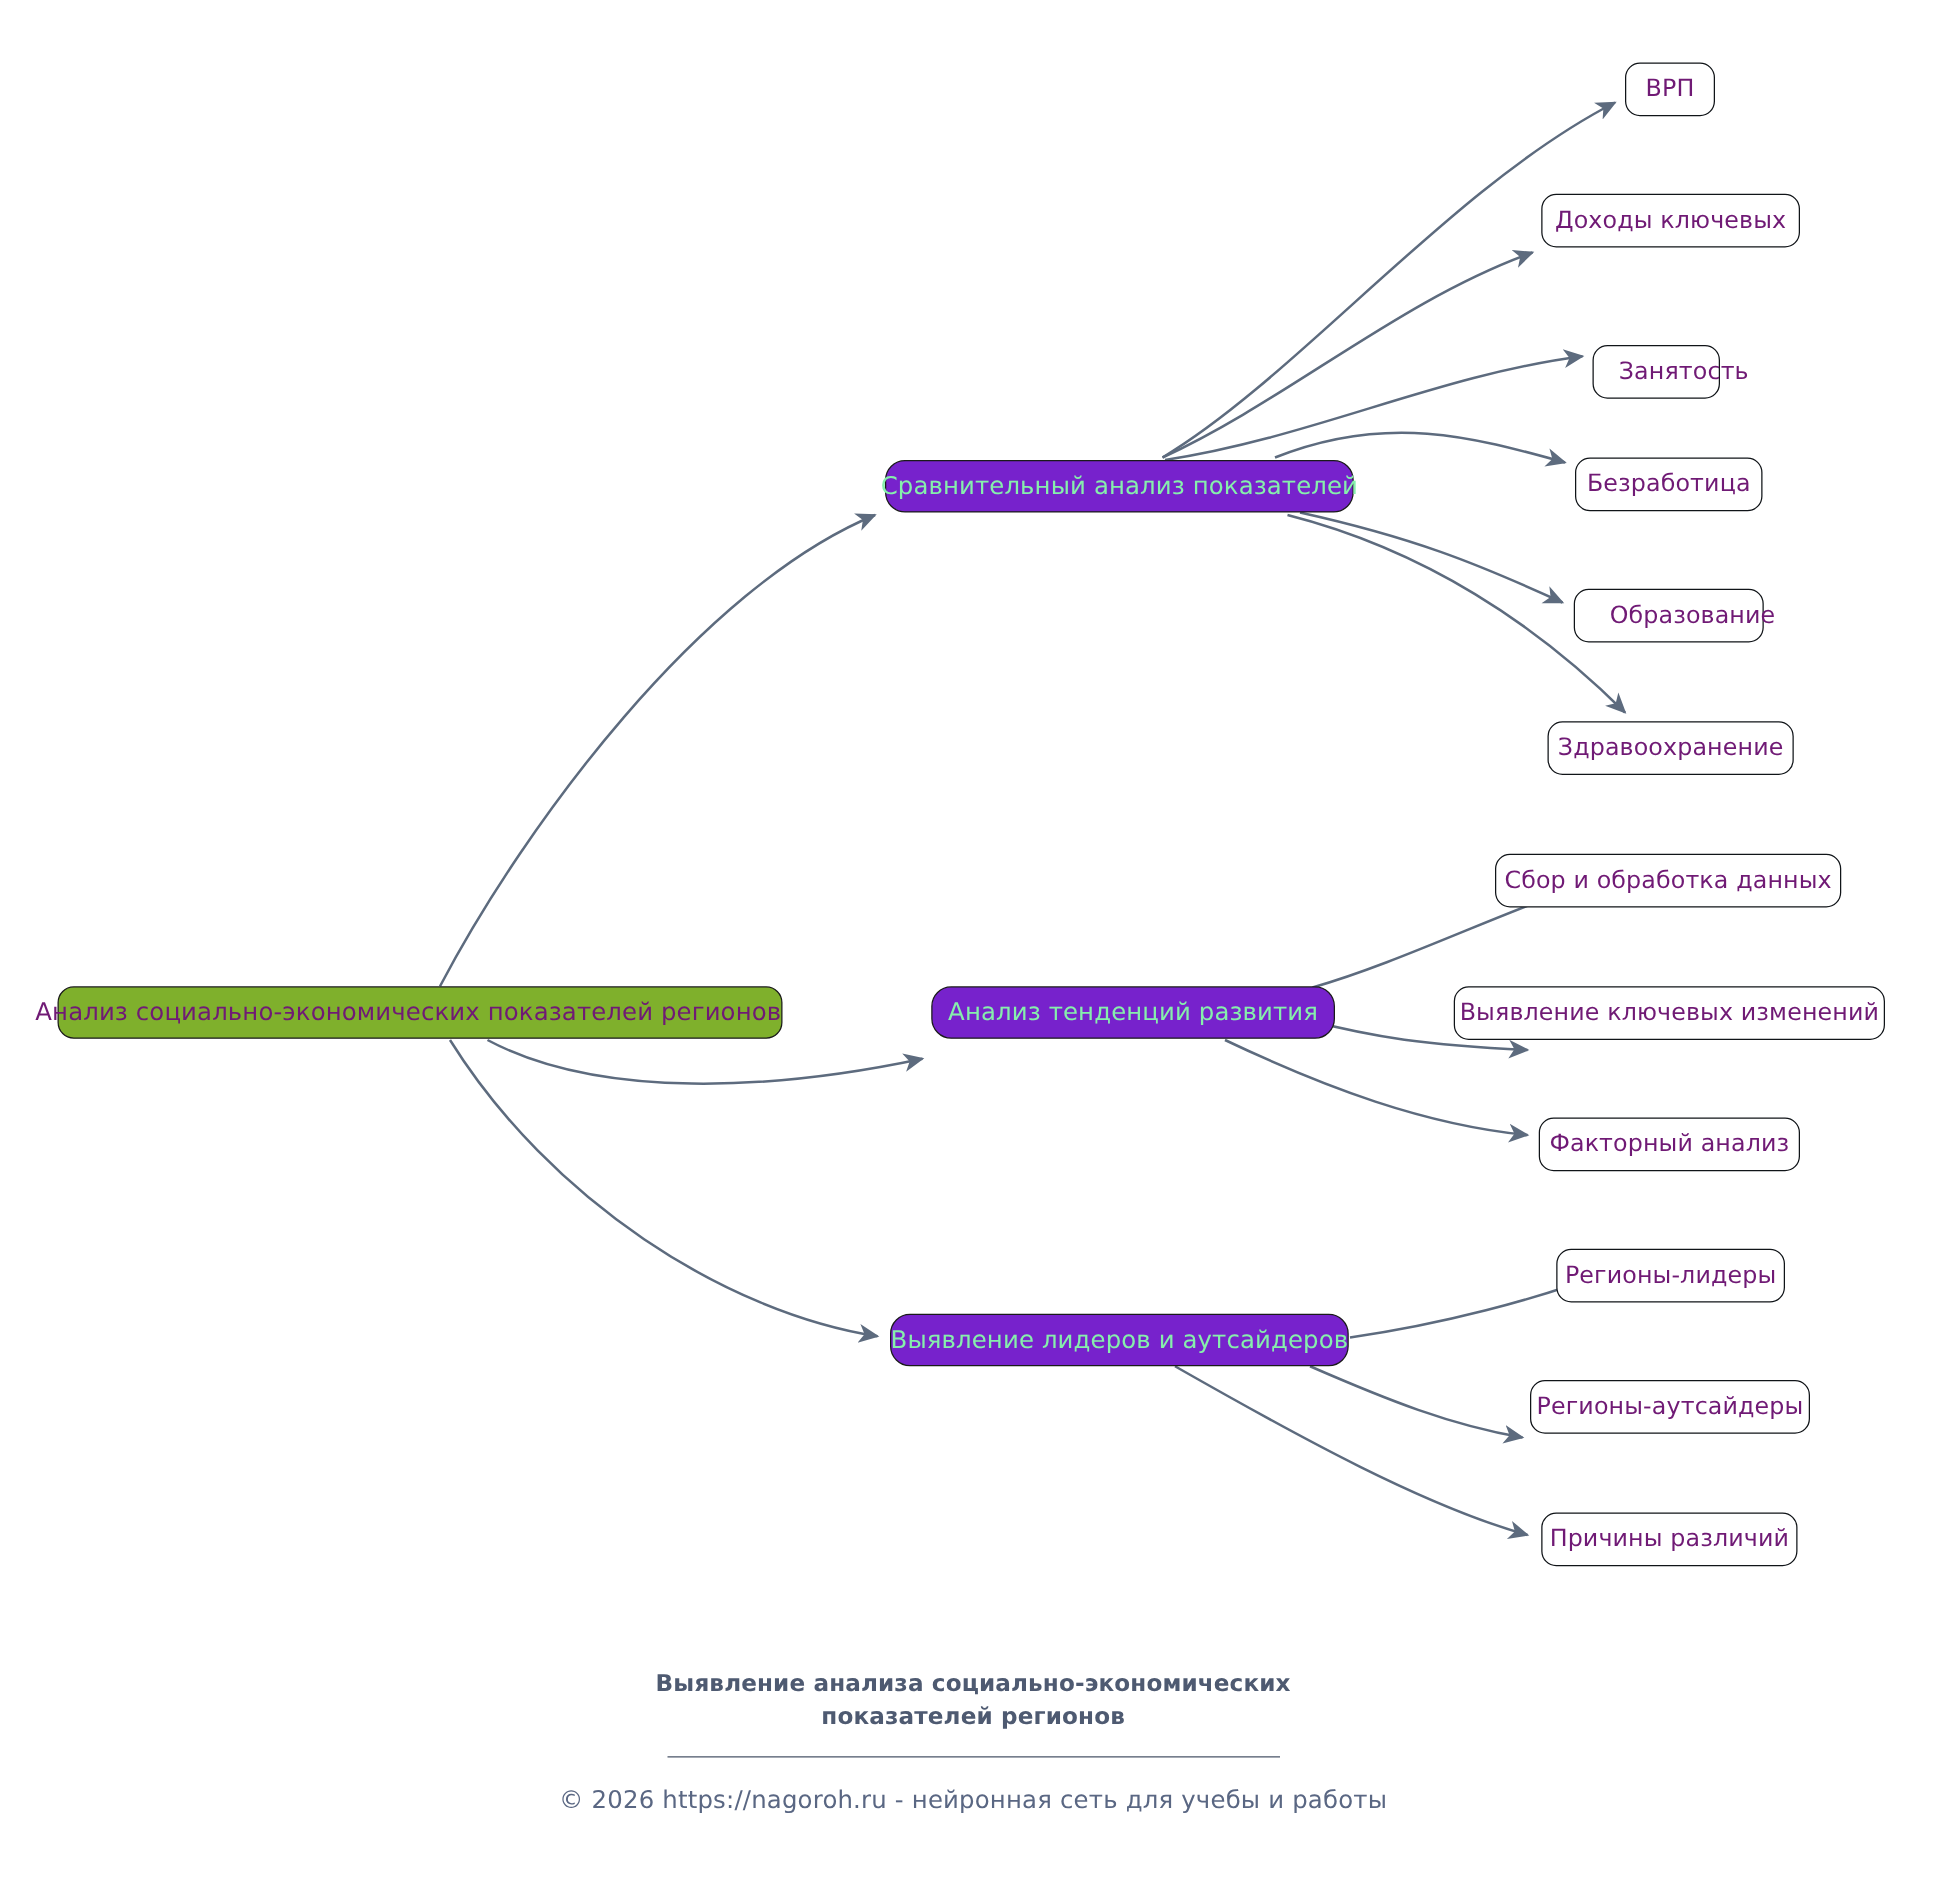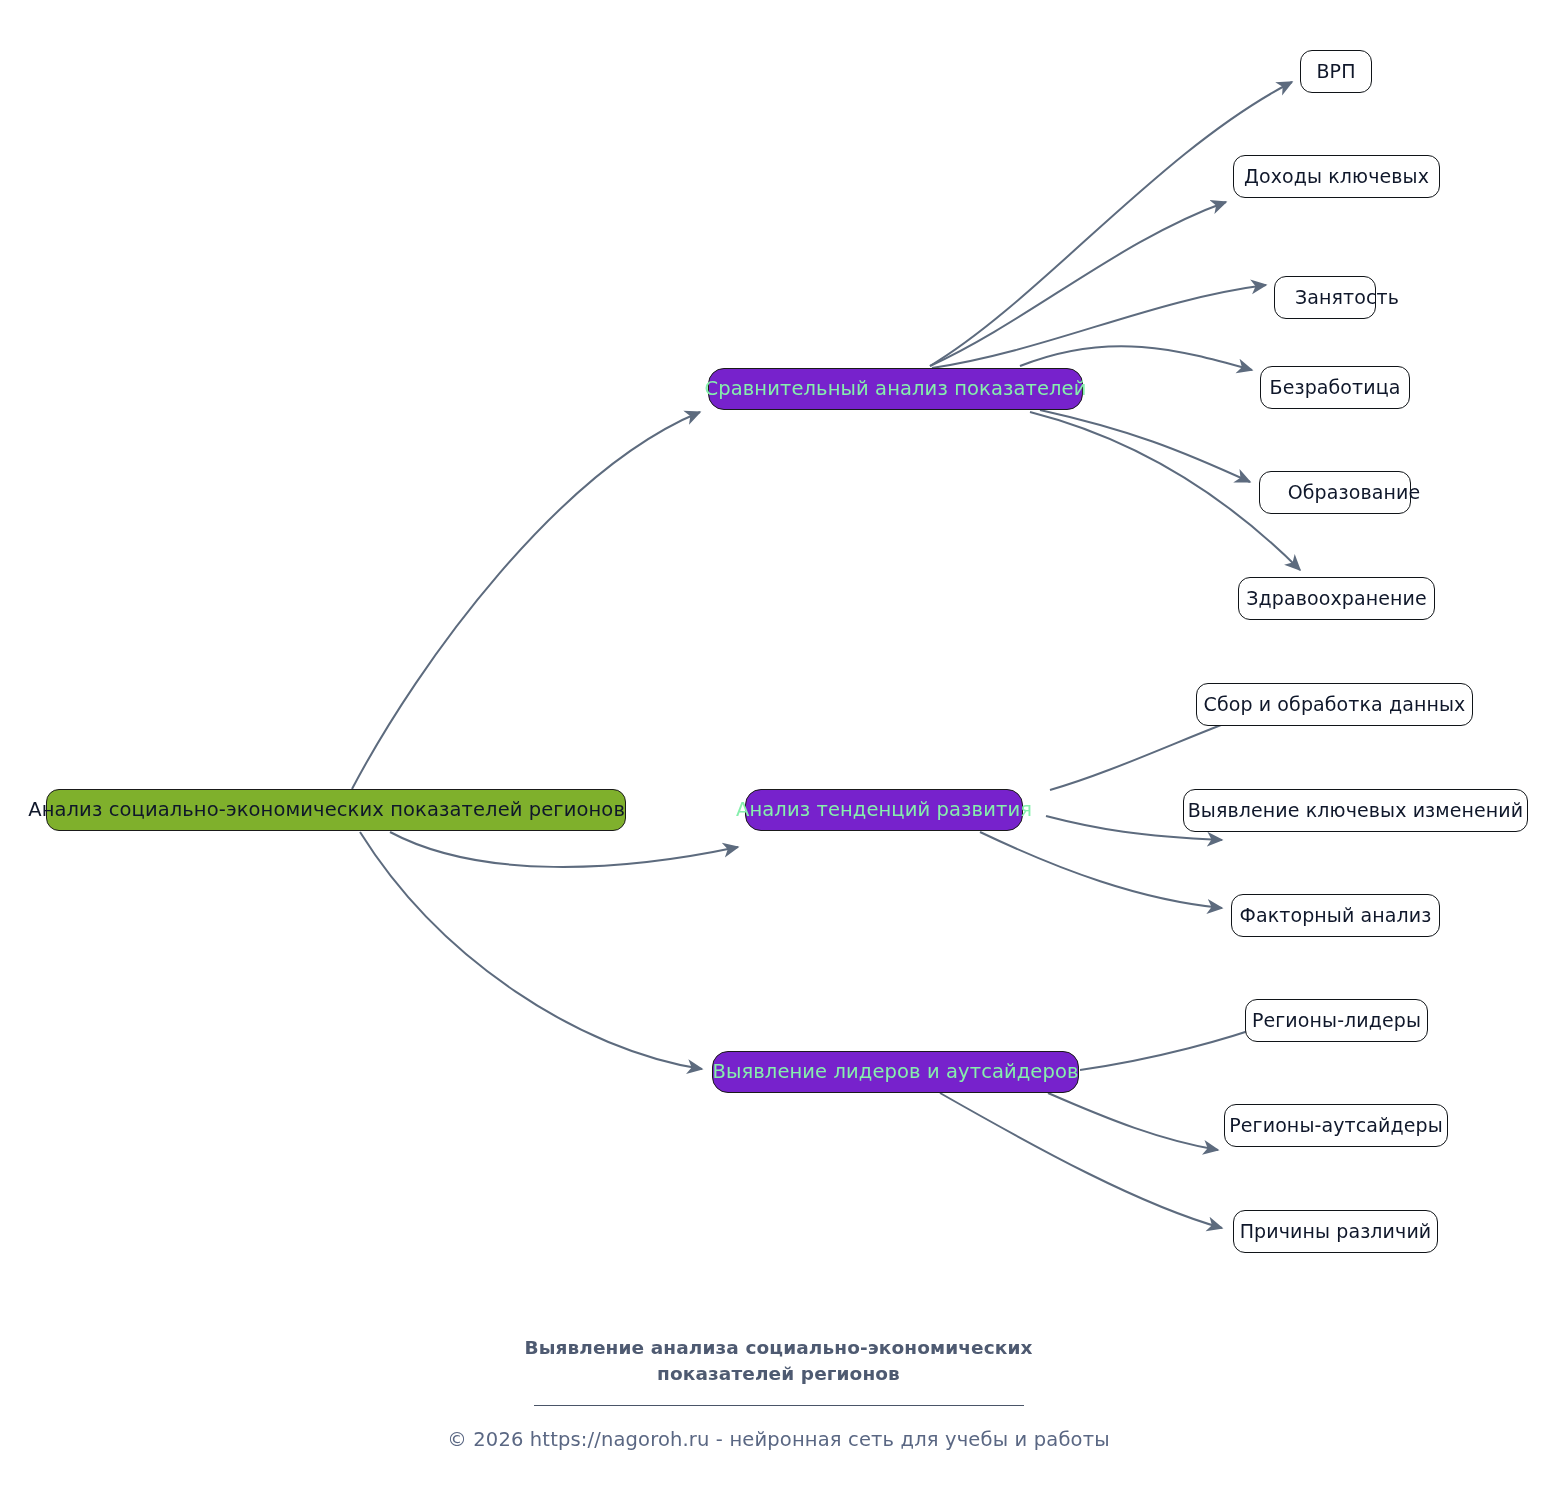--- a/index.html
+++ b/index.html
@@ -27,21 +27,21 @@
   .node {
     position: absolute;
     box-sizing: border-box;
     display: flex;
     align-items: center;
     justify-content: center;
     white-space: nowrap;
     border-radius: 11px;
     font-size: 19px;
     line-height: 1;
-    color: #0f172a;
+    color: #701a75;
     letter-spacing: 0.1px;
   }
   .node-root {
     background: #7FB02C;
     border: 1.6px solid #1a1a1a;
     border-radius: 13px;
     font-size: 19.5px;
     justify-content: flex-end;
   }
   .node-branch {
@@ -136,27 +136,27 @@
   <div class="node node-leaf" style="left:1260px; top:366px; width:150px; height:43px;">
     <span>Безработица</span>
   </div>
   <div class="node node-leaf" style="left:1259px; top:471px; width:152px; height:43px;padding-left:38px;">
     <span>Образование</span>
   </div>
   <div class="node node-leaf" style="left:1238px; top:577px; width:197px; height:43px;">
     <span>Здравоохранение</span>
   </div>
 
-  <div class="node node-branch" style="left:745px; top:789px; width:278px; height:42px;">
+  <div class="node node-branch" style="left:745px; top:789px; width:323px; height:42px;">
     <span>Анализ тенденций развития</span>
   </div>
   <div class="node node-leaf" style="left:1196px; top:683px; width:277px; height:43px;">
     <span>Сбор и обработка данных</span>
   </div>
-  <div class="node node-leaf" style="left:1163px; top:789px; width:345px; height:43px;margin-left:20px;">
+  <div class="node node-leaf" style="left:1163px; top:789px; width:345px; height:43px;">
     <span>Выявление ключевых изменений</span>
   </div>
   <div class="node node-leaf" style="left:1231px; top:894px; width:209px; height:43px;">
     <span>Факторный анализ</span>
   </div>
 
   <div class="node node-branch" style="left:712px; top:1051px; width:367px; height:42px;">
     <span>Выявление лидеров и аутсайдеров</span>
   </div>
   <div class="node node-leaf" style="left:1245px; top:999px; width:183px; height:43px;">

